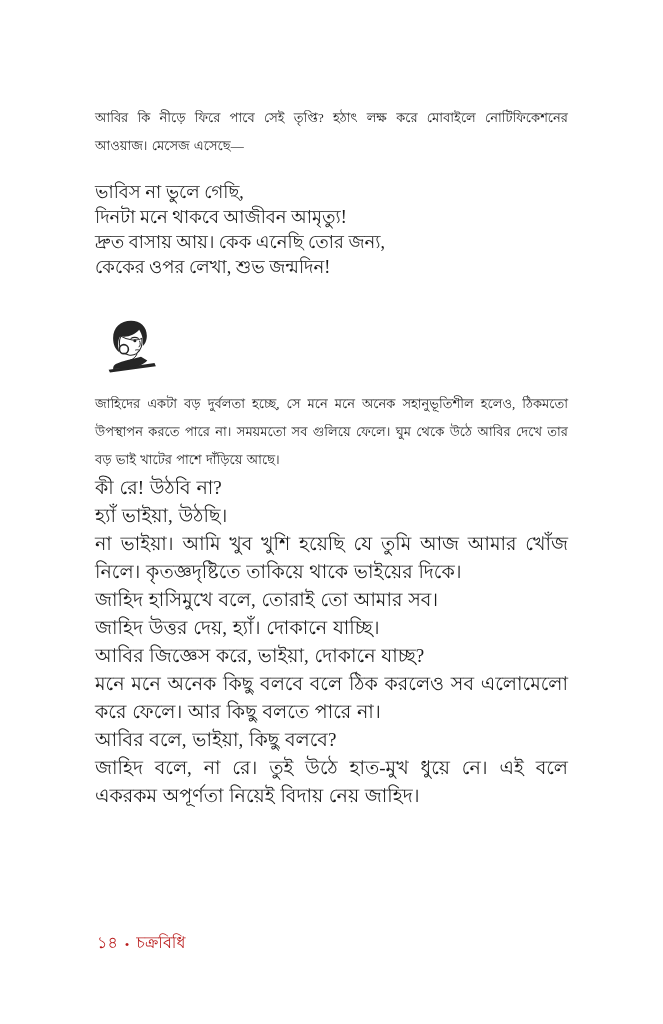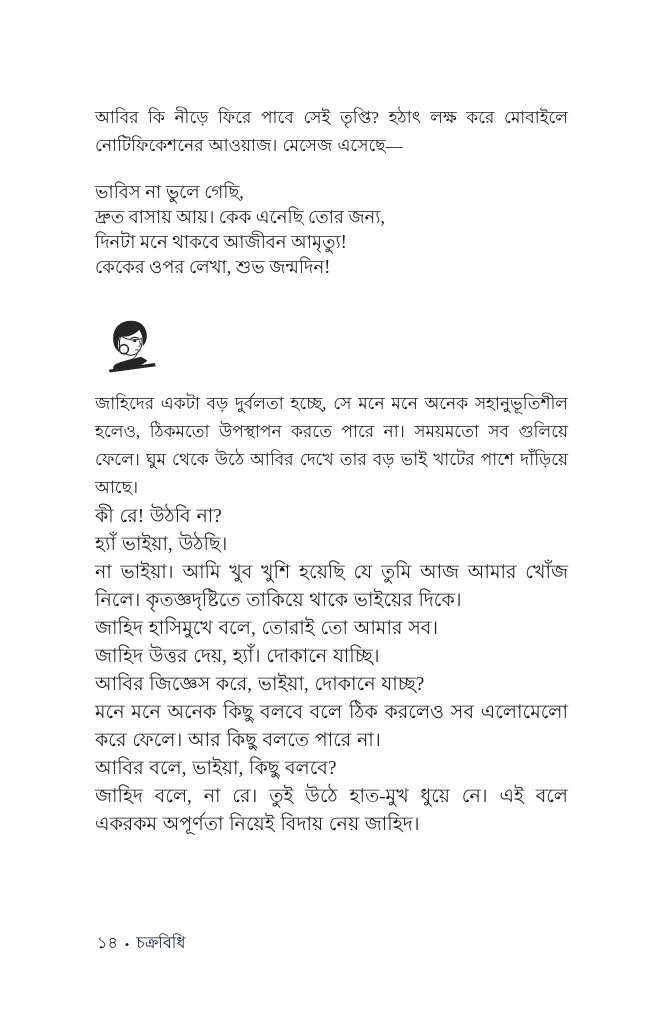--- a/index.html
+++ b/index.html
@@ -21,21 +21,21 @@
     background: #ffffff;
   }
   .content {
     position: absolute;
     left: 95px;
     top: 0;
     width: 473px;
   }
   .para {
     margin: 0;
-    font-size: 17px;
+    font-size: 13px;
     line-height: 28px;
     text-align: justify;
     text-justify: inter-word;
     word-spacing: 1px;
   }
   .intro-para {
     margin-top: 104px;
   }
   .message-block {
     margin-top: 20px;
@@ -61,21 +61,21 @@
     line-height: 28px;
     text-align: justify;
     text-justify: inter-word;
     word-spacing: 1px;
   }
   .footer {
     position: absolute;
     left: 97px;
     top: 930px;
     font-size: 16px;
-    color: #0f172a;
+    color: #b91c1c;
     display: flex;
     align-items: center;
     gap: 7px;
   }
   .footer .bullet {
     font-size: 13px;
     line-height: 1;
     position: relative;
     top: 1px;
   }
@@ -83,22 +83,22 @@
 </head>
 <body>
 
 <div class="page">
   <div class="content">
 
     <p class="para intro-para">আবির কি নীড়ে ফিরে পাবে সেই তৃপ্তি? হঠাৎ লক্ষ করে মোবাইলে নোটিফিকেশনের আওয়াজ। মেসেজ এসেছে—</p>
 
     <div class="message-block">
       <p class="message-line">ভাবিস না ভুলে গেছি,</p>
+      <p class="message-line">দিনটা মনে থাকবে আজীবন আমৃত্যু!</p>
       <p class="message-line">দ্রুত বাসায় আয়। কেক এনেছি তোর জন্য,</p>
-      <p class="message-line">দিনটা মনে থাকবে আজীবন আমৃত্যু!</p>
       <p class="message-line">কেকের ওপর লেখা, শুভ জন্মদিন!</p>
     </div>
 
     <div class="illustration-wrap">
       <svg viewBox="0 0 60 60" width="54" height="56" aria-hidden="true">
 
         <path d="M29 2 C17 2 9 10 9 21 C9 29 12 34 16 37 C14 30 14 24 17 19 C24 21 33 18 38 12 C41 17 43 23 42 30 C44.5 28 46.5 23.5 46.5 18.5 C46.5 8.5 39 2 29 2 Z" fill="#252525"></path>
 
         <path d="M17.5 19 C15.5 24 15.5 30.5 18.5 35.5 C22.5 40.5 30 41.5 35 38.5 C40 34.5 42 28.5 41 21.5 C36 24.5 25.5 24 17.5 19 Z" fill="#ffffff" stroke="#252525" stroke-width="1.2"></path>
 

